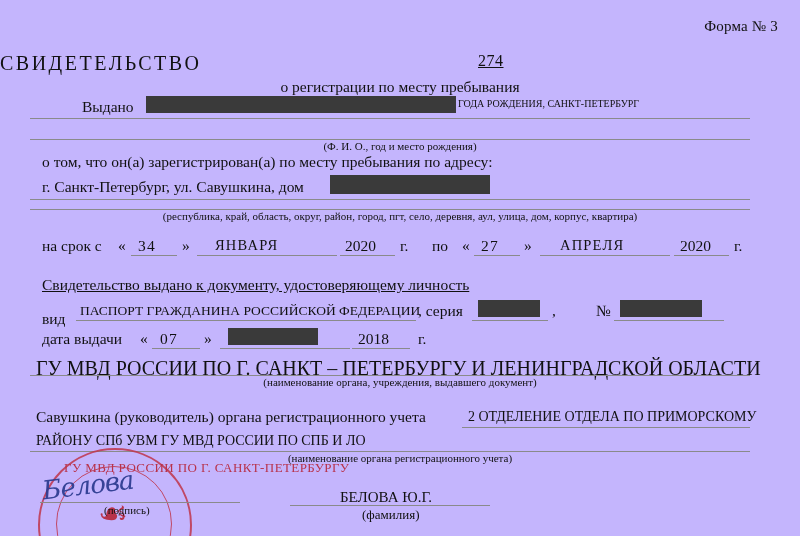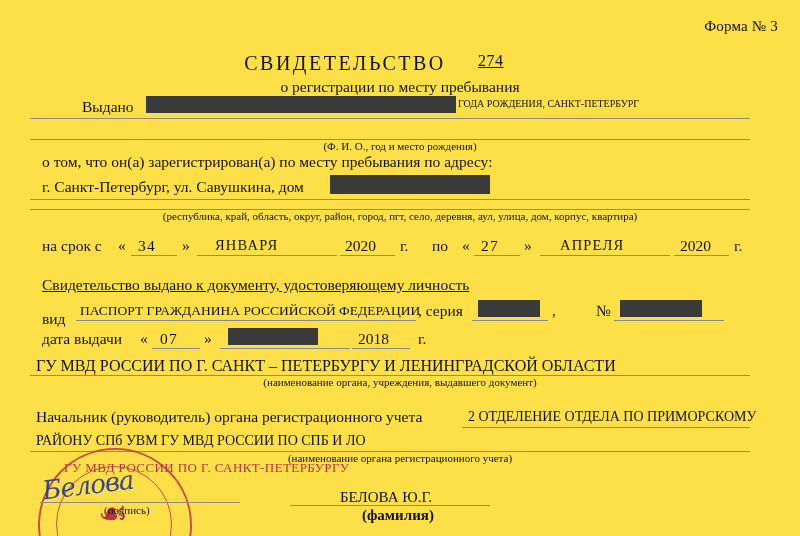--- a/index.html
+++ b/index.html
@@ -12,36 +12,36 @@
     height: 536px;
     font-family: "Liberation Serif", serif;
     color: #111111;
     overflow: hidden;
     position: relative;
   }
   .page {
     position: relative;
     width: 800px;
     height: 536px;
-    background: #fde047;
+    background: #c4b5fd;
   }
   .abs { position: absolute; }
 
   .form-no {
     top: 18px;
     right: 22px;
     font-size: 15px;
     letter-spacing: 0.2px;
   }
 
   .title {
     top: 52px;
     left: 0;
     width: 690px;
-    text-align: center;
+    text-align: left;
     font-size: 20px;
     letter-spacing: 2.5px;
   }
   .title-num {
     top: 52px;
     left: 478px;
     font-size: 16px;
     text-decoration: underline;
     letter-spacing: 0.5px;
   }
@@ -192,25 +192,25 @@
   <div class="abs lbl" style="left:140px; top:330px;">«</div>
   <div class="abs lbl mono-sp" style="left:160px; top:330px;">07</div>
   <div class="abs rule" style="left:152px; top:348px; width:48px;"></div>
   <div class="abs lbl" style="left:204px; top:330px;">»</div>
   <div class="abs redact" style="left:228px; top:328px; width:90px; height:17px;"></div>
   <div class="abs rule" style="left:220px; top:348px; width:130px;"></div>
   <div class="abs lbl" style="left:358px; top:330px;">2018</div>
   <div class="abs rule" style="left:352px; top:348px; width:58px;"></div>
   <div class="abs lbl" style="left:418px; top:330px;">г.</div>
 
-  <div class="abs lbl" style="left:36px; top:357px; font-size:16px;">ГУ  МВД  РОССИИ  ПО  Г. САНКТ – ПЕТЕРБУРГУ  И  ЛЕНИНГРАДСКОЙ ОБЛАСТИ</div>
+  <div class="abs lbl" style="left:36px; top:357px; font-size:20px;">ГУ  МВД  РОССИИ  ПО  Г. САНКТ – ПЕТЕРБУРГУ  И  ЛЕНИНГРАДСКОЙ ОБЛАСТИ</div>
   <div class="abs rule" style="left:30px; top:375px; width:720px;"></div>
   <div class="abs small-note" style="top:376px;">(наименование органа, учреждения, выдавшего документ)</div>
 
-  <div class="abs lbl" style="left:36px; top:408px;">Начальник (руководитель) органа регистрационного учета</div>
+  <div class="abs lbl" style="left:36px; top:408px;">Савушкина (руководитель) органа регистрационного учета</div>
   <div class="abs lbl" style="left:468px; top:409px; font-size:14px;">2 ОТДЕЛЕНИЕ ОТДЕЛА  ПО ПРИМОРСКОМУ</div>
   <div class="abs rule" style="left:462px; top:427px; width:288px;"></div>
 
   <div class="abs lbl" style="left:36px; top:433px; font-size:14px;">РАЙОНУ СПб УВМ  ГУ  МВД  РОССИИ  ПО СПБ  И  ЛО</div>
   <div class="abs rule" style="left:30px; top:451px; width:720px;"></div>
   <div class="abs small-note" style="top:452px;">(наименование органа регистрационного учета)</div>
 
   <div class="abs sig-stamp">
     <div class="stamp-circle"></div>
     <div class="stamp-circle inner"></div>
@@ -218,15 +218,15 @@
     <div class="stamp-txt" style="left:26px; top:12px;">ГУ МВД РОССИИ ПО Г. САНКТ-ПЕТЕРБУРГУ</div>
 
   </div>
 
   <div class="signature">Белова</div>
   <div class="abs rule" style="left:40px; top:502px; width:200px;"></div>
   <div class="abs" style="left:104px; top:504px; font-size:11px;">(подпись)</div>
 
   <div class="abs lbl" style="left:340px; top:489px; font-size:15px;">БЕЛОВА Ю.Г.</div>
   <div class="abs rule" style="left:290px; top:505px; width:200px;"></div>
-  <div class="abs" style="left:362px; top:507px; font-size:15px;font-weight:bold;">(фамилия)</div>
+  <div class="abs" style="left:362px; top:507px; font-size:13px;">(фамилия)</div>
 
 </div>
 
 </body></html>

